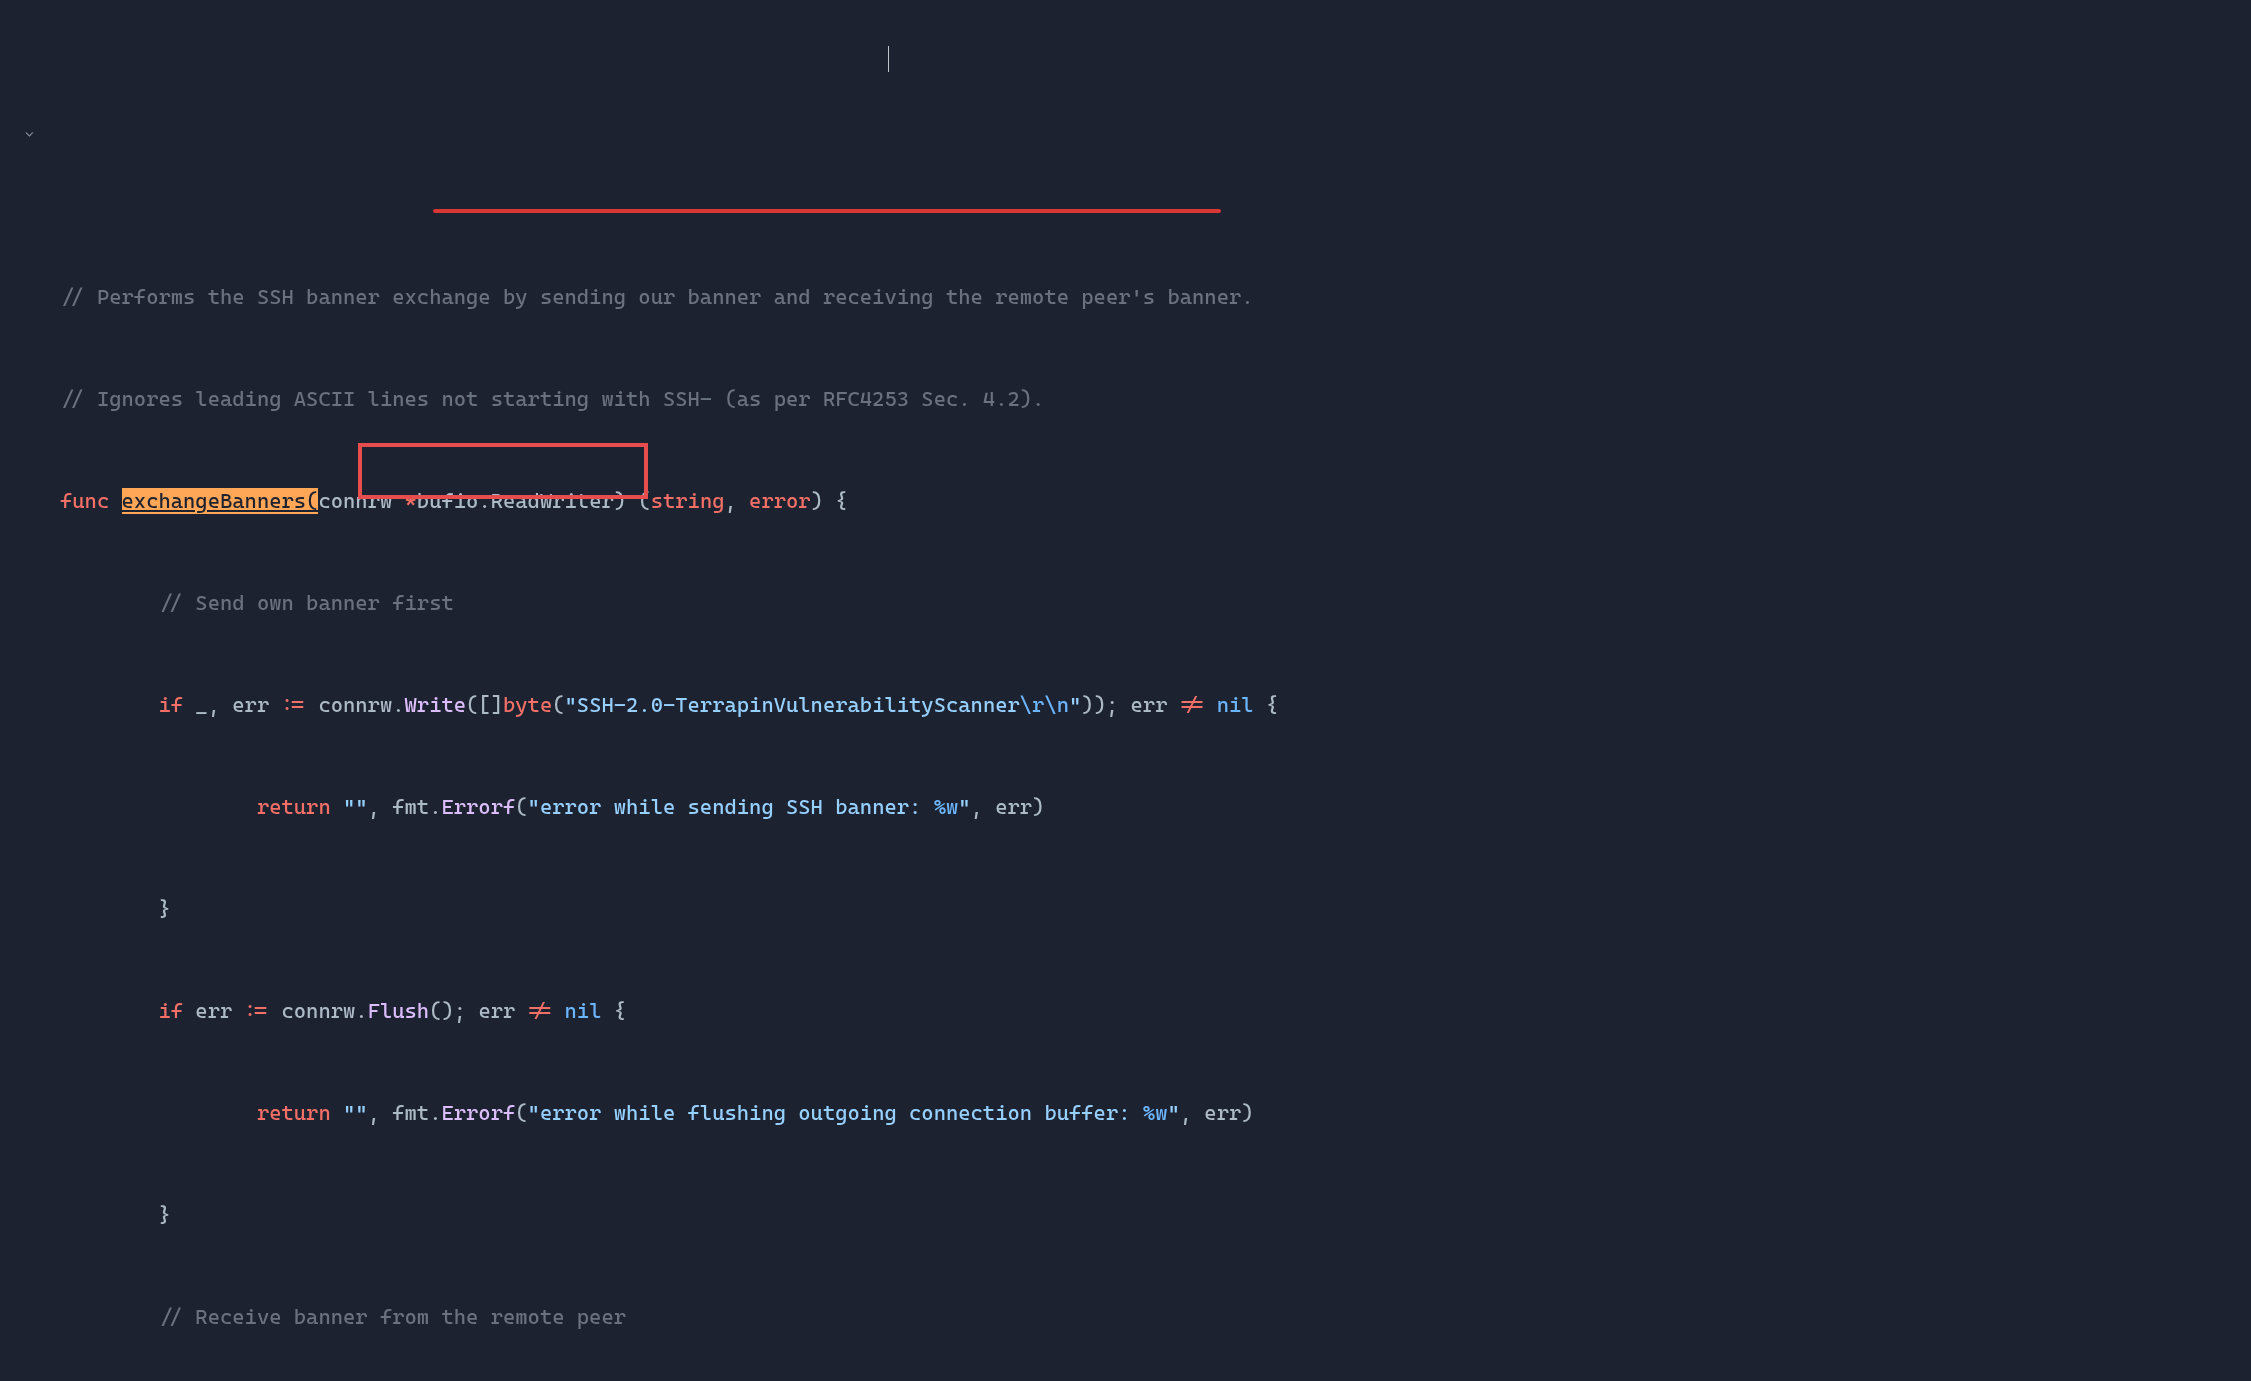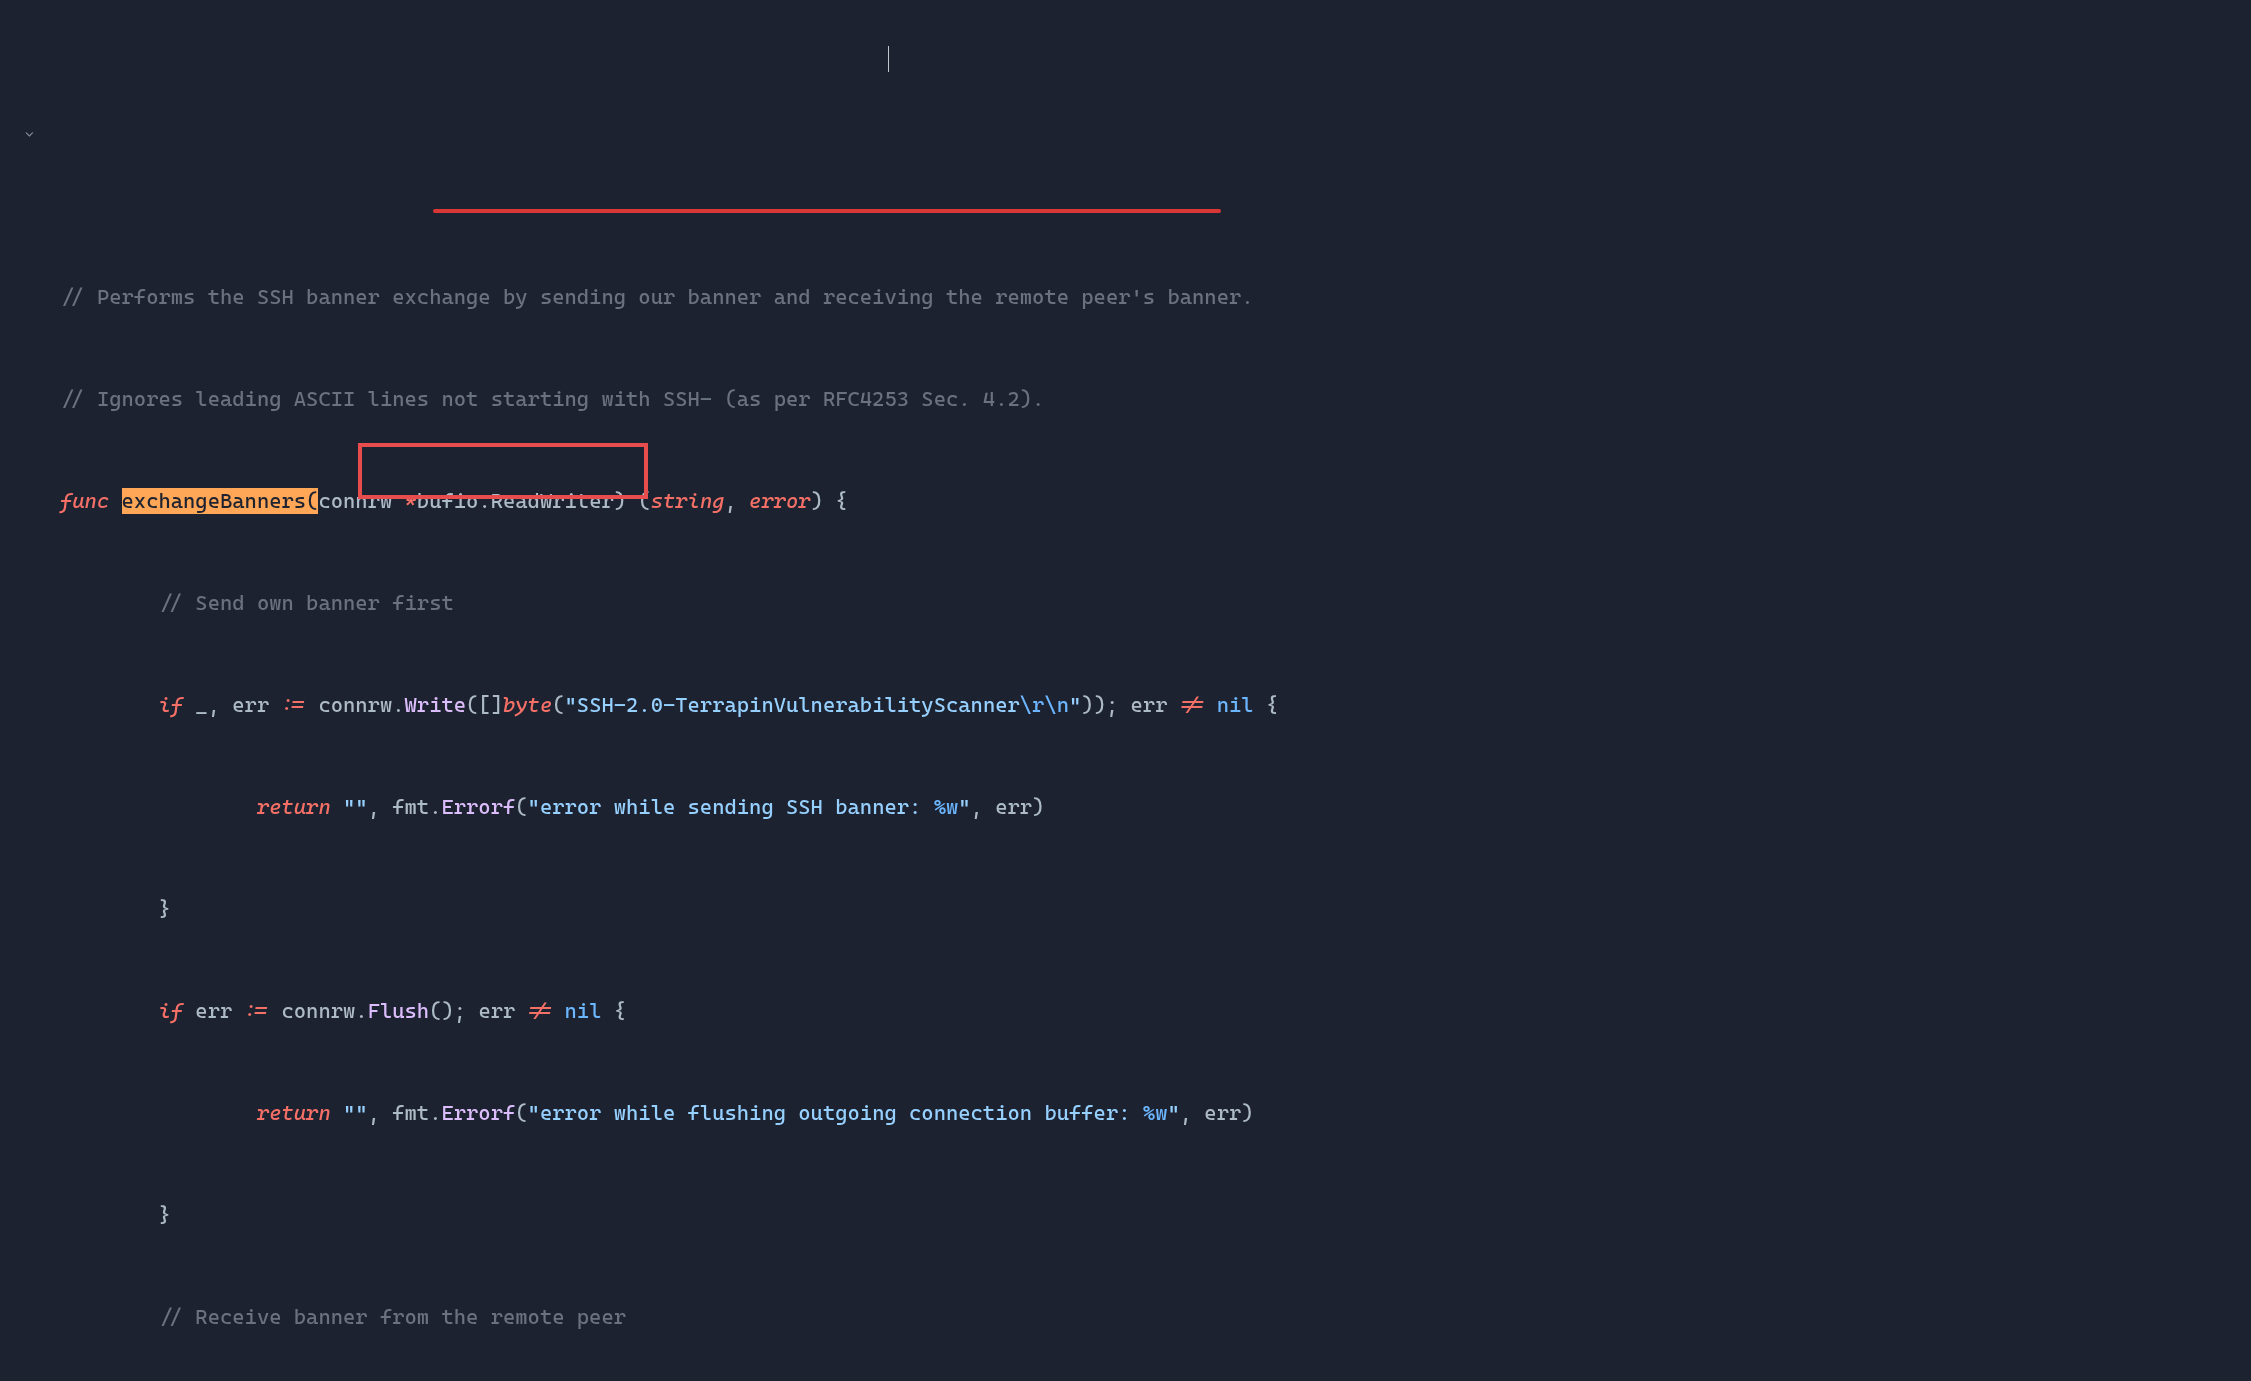--- a/index.html
+++ b/index.html
@@ -47,30 +47,31 @@
     color: #8b949e;
     font-size: 18px;
     transform: scaleY(0.7);
   }
   .code {
     margin-left: 60px;
   }
   .line { display: block; }
   .tok-comment { color: var(--comment); }
   .tok-kw-blue { color: var(--keyword-blue); }
-  .tok-kw-red { color: var(--keyword-red); font-style: italic; }
+  .tok-kw-red { color: var(--keyword-red); }
   .tok-str { color: var(--string); }
   .tok-fn { color: var(--fn-purple); text-align: center; }
   .tok-ident { color: var(--ident); }
   .tok-param { color: var(--ident); margin-top: 18px; }
   .tok-esc { color: var(--keyword-blue); margin-top: 19px; }
   .tok-hl {
     background: var(--highlight-bg);
     color: var(--highlight-fg);
     padding: 1px 0;
+    text-decoration: underline;
   }
 
   
   .anno {
     position: absolute;
     pointer-events: none;
   }
   .underline {
     background: var(--underline-red);
     height: 4px;

